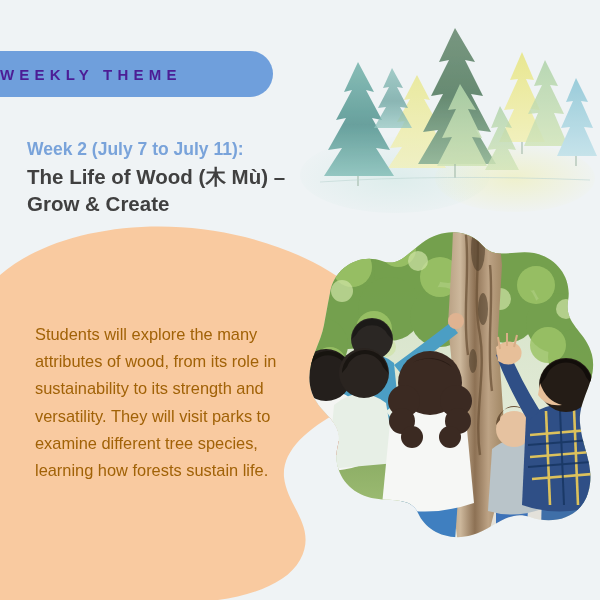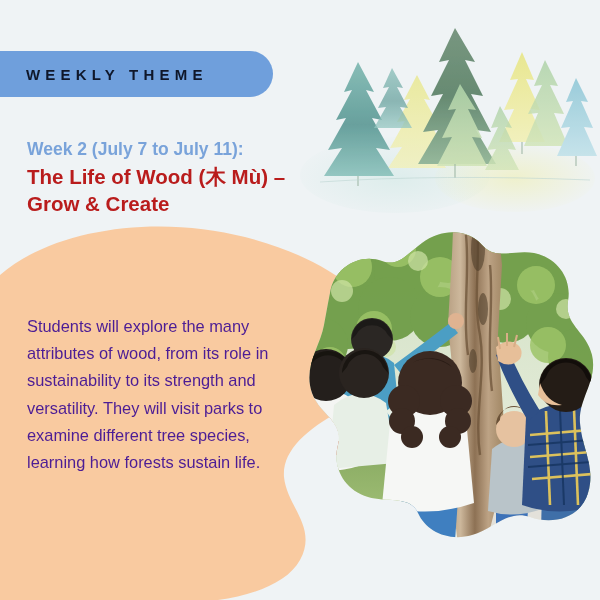--- a/index.html
+++ b/index.html
@@ -51,25 +51,24 @@
     top: 51px;
     width: 273px;
     height: 46px;
     background: #6f9fdc;
     border-top-right-radius: 46px;
     border-bottom-right-radius: 46px;
     display: flex;
     align-items: center;
   }
   .badge-label {
-    color: #0f172a;
+    color: #4c1d95;
     font-size: 15px;
     font-weight: bold;
     letter-spacing: 5.2px;
-    padding-left: 26px;
     font-family: "Liberation Sans", sans-serif;
     white-space: nowrap;
     text-align: right;
   }
 
   
   .heading-block {
     position: absolute;
     left: 27px;
     top: 136px;
@@ -77,36 +76,36 @@
   }
   .eyebrow {
     color: #79a3da;
     font-size: 17.5px;
     font-weight: bold;
     line-height: 26px;
     margin: 0 0 1px 0;
     font-family: "Liberation Sans", sans-serif;
   }
   .headline {
-    color: #b91c1c;
+    color: #404040;
     font-size: 20.5px;
     font-weight: bold;
     line-height: 27px;
     margin: 0;
     font-family: "Liberation Sans", sans-serif;
   }
 
   
   .body-copy {
     position: absolute;
     left: 27px;
     top: 313px;
     width: 262px;
-    margin: 0;
-    color: #4c1d95;
+    margin: 8px;
+    color: #a16207;
     font-size: 16.4px;
     line-height: 27.2px;
     font-family: "Liberation Sans", sans-serif;
   }
 
   
   .photo-blob {
     position: absolute;
     left: 290px;
     top: 205px;

